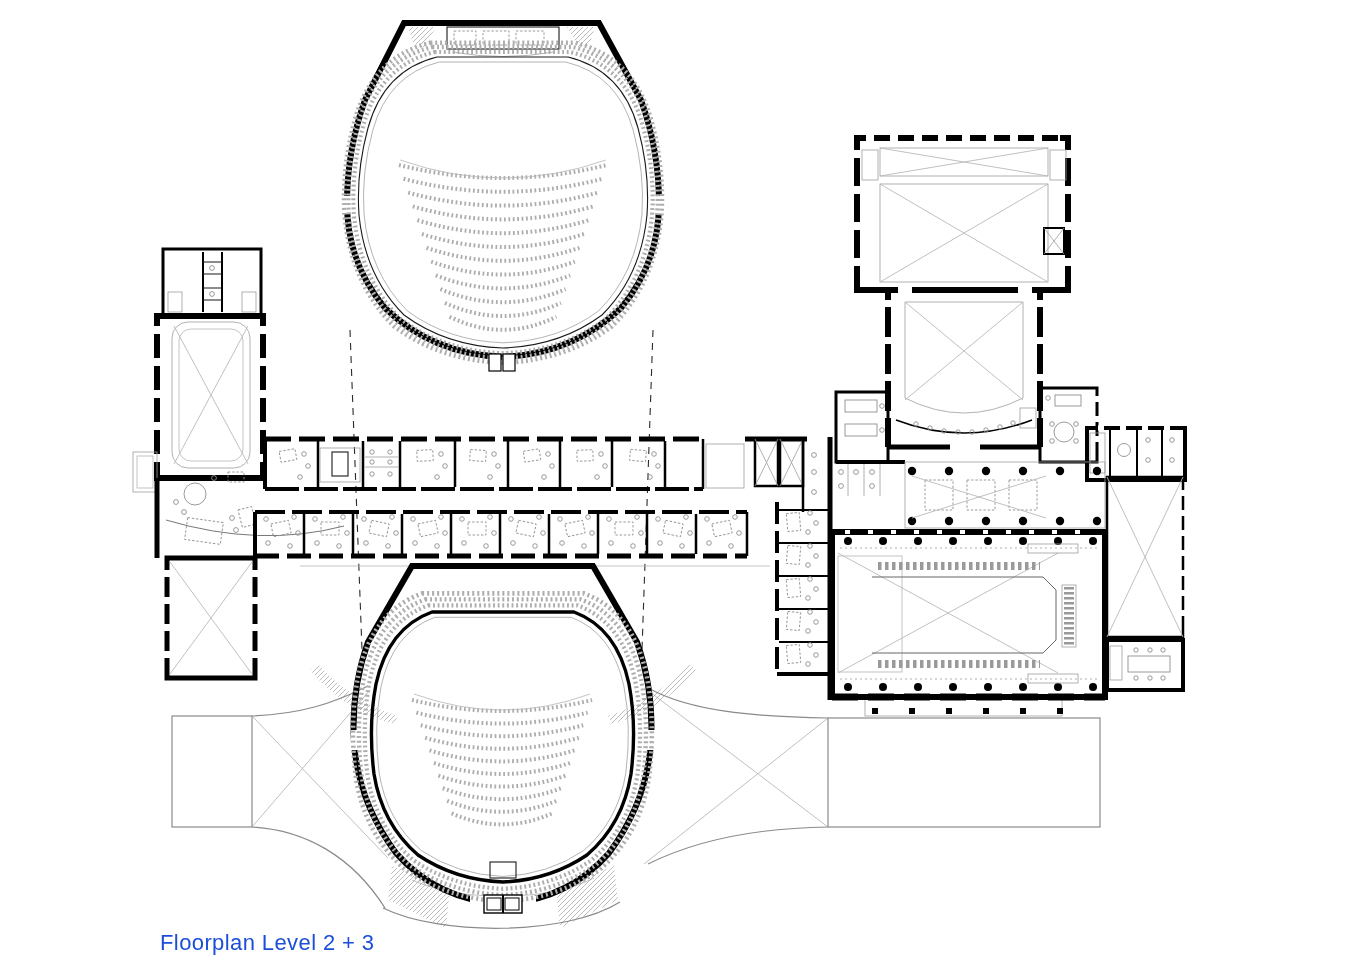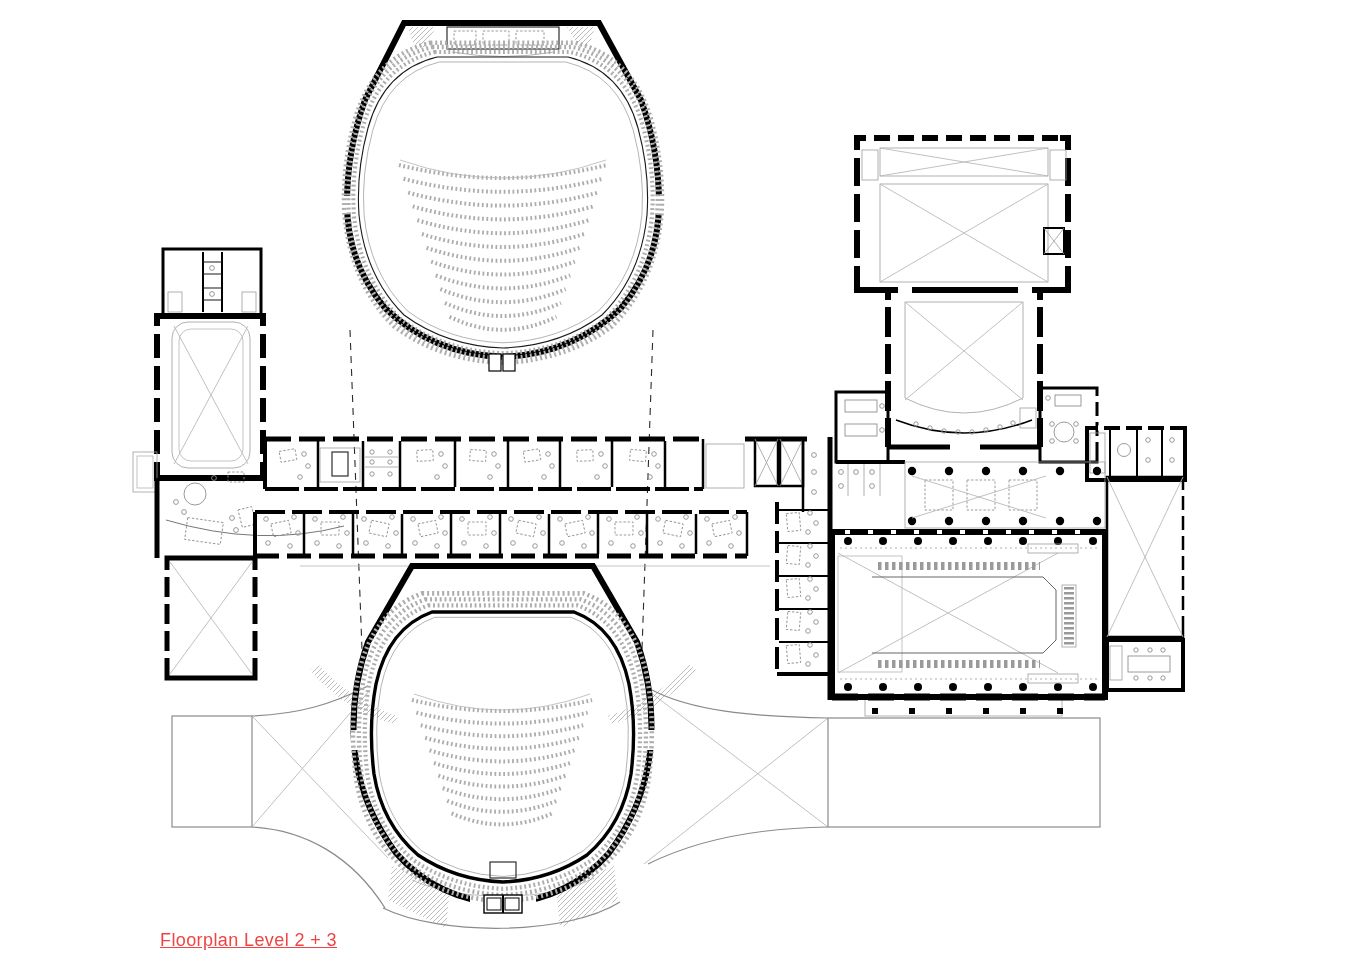--- a/index.html
+++ b/index.html
@@ -1,18 +1,18 @@
 <!DOCTYPE html>
 <html><head>
 <meta charset="utf-8">
 <style>
   html,body{margin:0;padding:0;background:#e8e8e8;}
   .sheet{position:relative;width:1370px;height:968px;background:#ffffff;overflow:hidden;
          font-family:"Liberation Sans", sans-serif;}
-  .title{position:absolute;left:160px;top:930px;font-size:18px;letter-spacing:.4px;color:#ef4444;text-decoration:underline;}
+  .title{position:absolute;left:160px;top:930px;font-size:22px;letter-spacing:.4px;color:#1d4ed8;}
   svg{position:absolute;left:0;top:0;}
   .wall{stroke:#000;fill:none;stroke-linecap:butt;}
   .w6{stroke-width:6}.w5{stroke-width:5}.w4{stroke-width:4}.w3{stroke-width:3}.w25{stroke-width:2.5}.w2{stroke-width:2}
   .thin{stroke:#1a1a1a;stroke-width:1.1;fill:none;}
   .fine{stroke:#9d9d9d;stroke-width:.8;fill:none;}
   .xline{stroke:#b9b9b9;stroke-width:.9;fill:none;}
   .gray{stroke:#8a8a8a;fill:none;stroke-width:1.2;}
   .lgray{stroke:#b5b5b5;fill:none;stroke-width:.8;}
   .seatrow{stroke:#adadad;stroke-width:4;fill:none;stroke-dasharray:1.8 2.6;}
   .ringT{stroke:#000;stroke-width:3.4;fill:none;}

